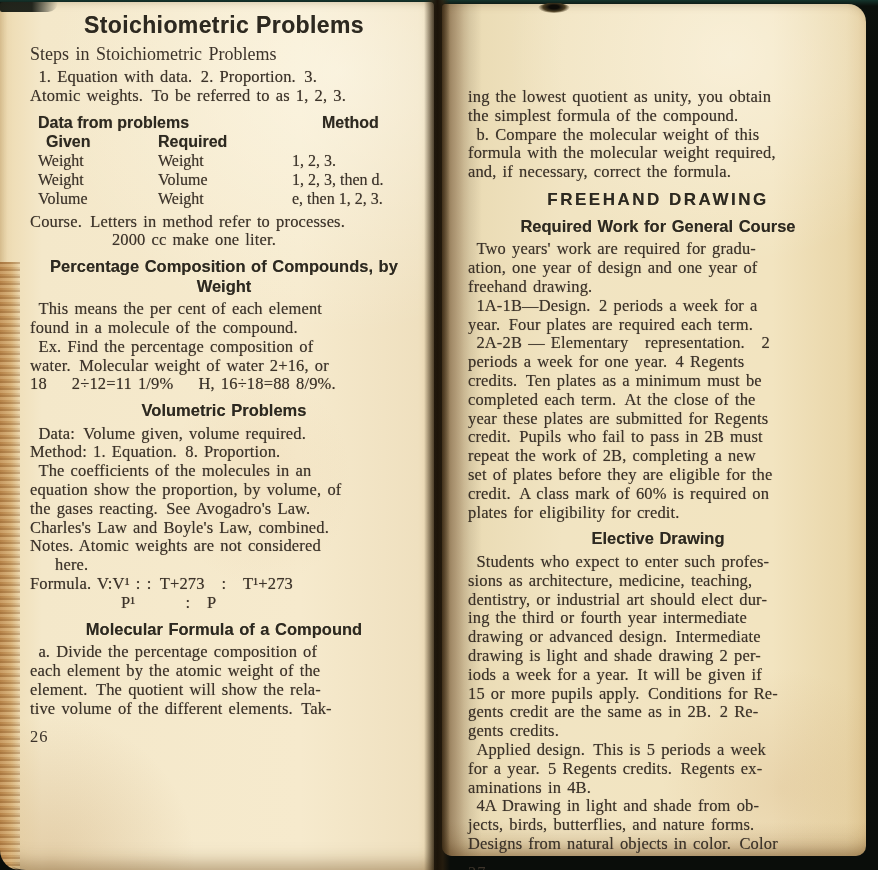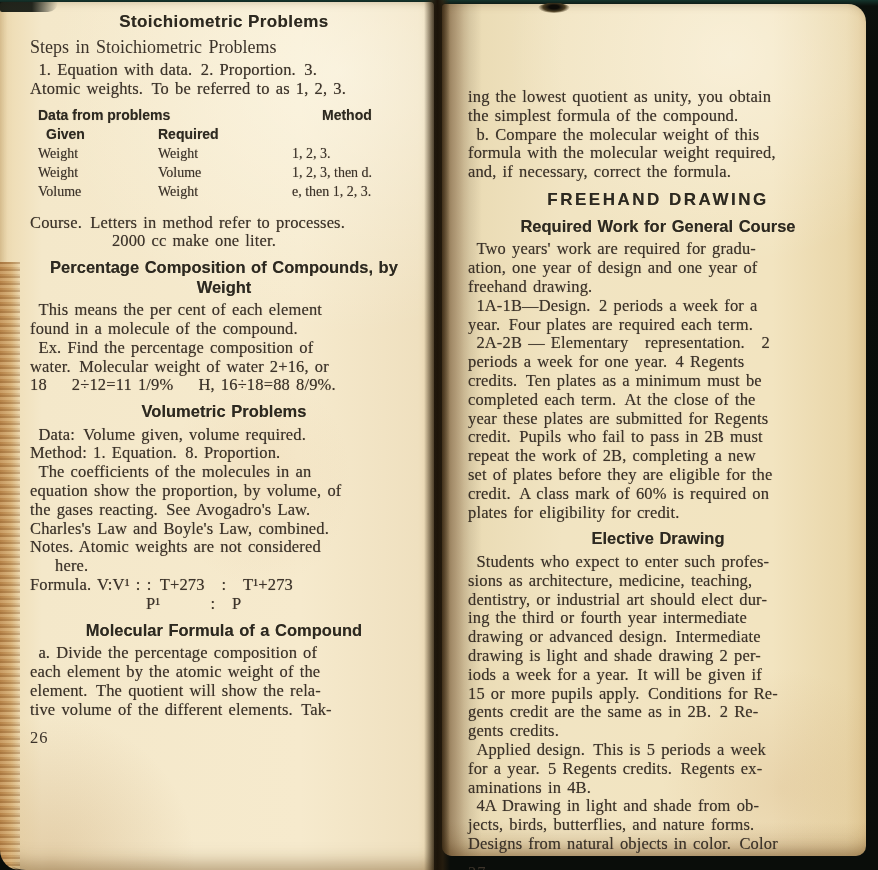--- a/index.html
+++ b/index.html
@@ -63,38 +63,38 @@
   .para {
     font-size:16.5px; line-height:18.8px; white-space:pre-line;
     word-spacing:1.8px; letter-spacing:.15px;
     text-shadow:0 0 .7px rgba(62,52,40,.55);
   }
   .h-sans {
     font-family:"Liberation Sans","DejaVu Sans",sans-serif; font-weight:700; color:#2d2920;
     text-shadow:0 0 .6px rgba(45,41,32,.5);
   }
   .h-center { text-align:center; white-space:pre-line; }
-  .h-main { font-size:17px; letter-spacing:.4px; margin-bottom:5px; }
+  .h-main { font-size:23px; letter-spacing:.4px; margin-bottom:5px; }
   .subtitle { font-size:18px; line-height:21px; margin:3px 0 3px; word-spacing:2px; }
   .sec-head { font-size:16.5px; line-height:19.5px; margin:7px 0 4px; word-spacing:1px; }
   .freehand-head { font-size:17px; letter-spacing:2.5px; margin:8px 0 5px; }
   .pageno { text-align:left; margin-top:9px; font-size:16.5px; letter-spacing:1px; }
 
   .datatable {
     display:grid; grid-template-columns:128px 122px 1fr;
-    margin:7px 0 13px; font-size:14px; line-height:19px;
+    margin:7px 0 5px; font-size:16px; line-height:19px;
   }
   .datatable .cell { white-space:nowrap; text-shadow:0 0 .7px rgba(62,52,40,.5); }
   .th-group { grid-column:1 / 3; padding-left:8px; }
   .th-method { padding-left:42px; }
   .th-given { padding-left:16px; }
   .c1 { padding-left:8px; }
   .c3 { padding-left:12px; }
 
-  .formula2 { margin-left:116px; }
+  .formula2 { margin-left:91px; }
   .notes-center { text-align:center; padding-right:60px; }
 </style>
 </head>
 <body>
 
 <div class="scene">
 
   <div class="page page-left">
     <div class="edge-stack"></div>
     <div class="corner-blot"></div>

